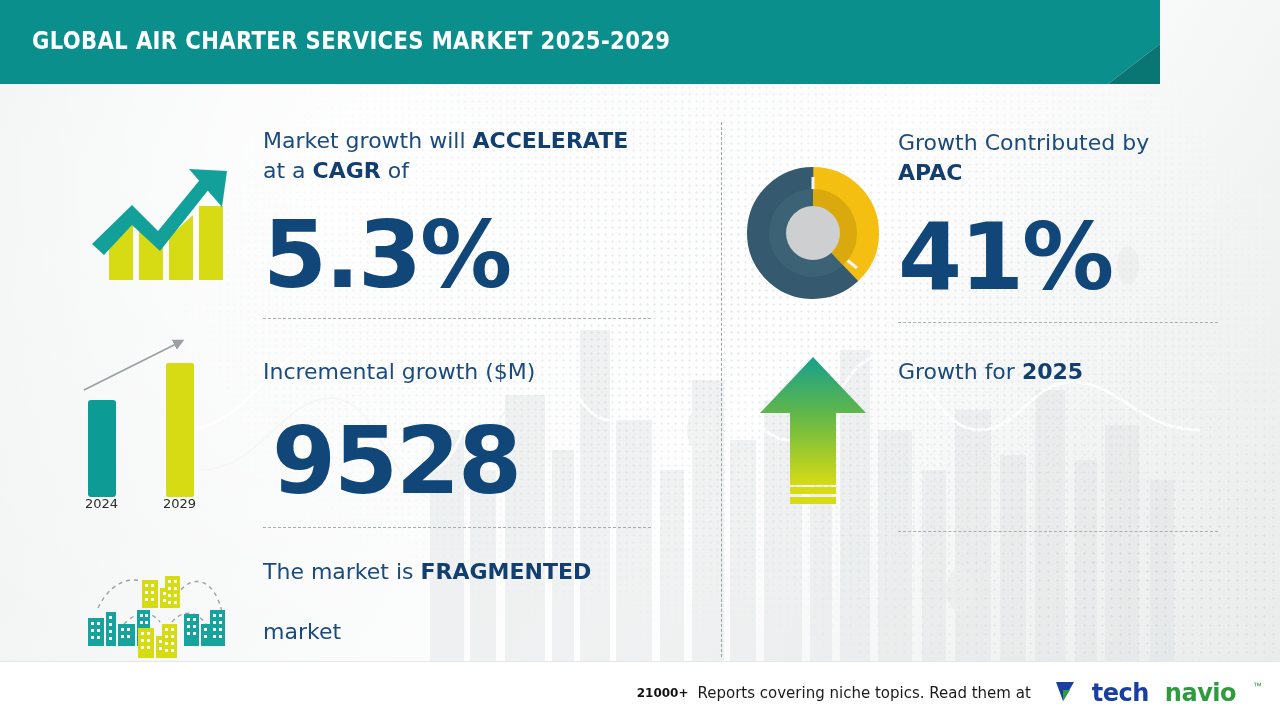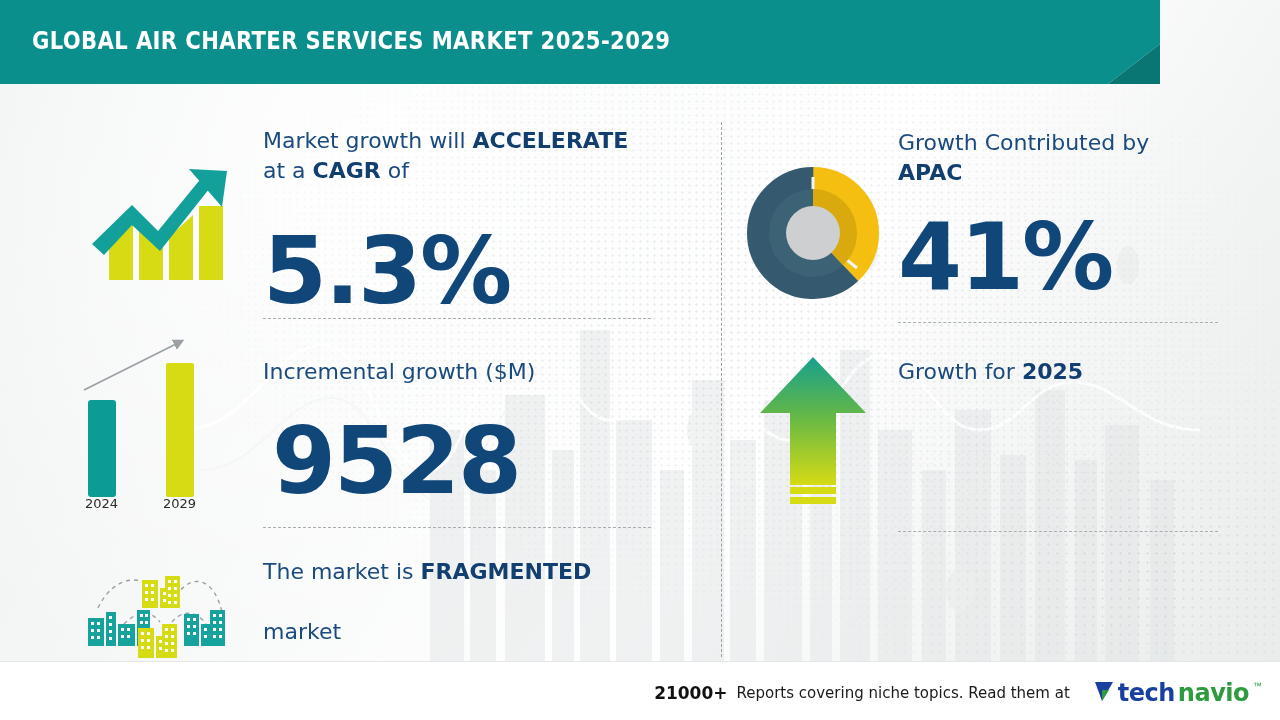--- a/index.html
+++ b/index.html
@@ -55,23 +55,23 @@
   .lead{color:#1b4b7e;font-size:22px;line-height:30px;font-weight:400;
         font-family:"DejaVu Sans","Liberation Sans",sans-serif;}
   .lead b{font-weight:700;color:#123f70;}
   .big{color:#114679;font-weight:700;line-height:1;
        font-family:"DejaVu Sans","Liberation Sans",sans-serif;letter-spacing:-2px;}
 
   
   .footer{position:absolute;left:0;bottom:0;width:1280px;height:58px;
           background:#ffffff;border-top:1px solid #e4e6e7;}
   .footer .inner{position:absolute;right:18px;top:17px;display:flex;align-items:center;gap:9px;}
-  .f-count{font-size:17px;font-weight:700;color:#111;font-family:"DejaVu Sans","Liberation Sans",sans-serif;}
+  .f-count{font-size:12px;font-weight:700;color:#111;font-family:"DejaVu Sans","Liberation Sans",sans-serif;}
   .f-text{font-size:15px;color:#1a1a1a;font-family:"DejaVu Sans","Liberation Sans",sans-serif;}
-  .logo{display:flex;align-items:center;gap:3px;margin-left:14px;}
+  .logo{display:flex;align-items:center;gap:16px;margin-left:14px;}
   .logo .wm{font-size:24px;font-weight:700;letter-spacing:-.5px;
             font-family:"DejaVu Sans","Liberation Sans",sans-serif;}
   .logo .tm{font-size:9px;color:#2e9b3f;margin-left:1px;align-self:flex-start;margin-top:2px;}
 
   .yr{position:absolute;font-size:13px;color:#2b2b2b;
       font-family:"DejaVu Sans","Liberation Sans",sans-serif;}
 </style>
 </head>
 <body>
 
@@ -148,21 +148,21 @@
       <path d="M119 24 L157 26 L152 62 Z" fill="#13a09b"></path>
     </svg>
   </div>
 
   <div class="block" style="left:263px;top:126px;width:400px;">
     <div class="lead">
       <span>Market growth will </span><b>ACCELERATE</b><br>
       <span>at a </span><b>CAGR</b><span> of</span>
     </div>
   </div>
-  <div class="big" style="position:absolute;left:263px;top:226px;font-size:92px;">5.3%</div>
+  <div class="big" style="position:absolute;left:263px;top:210px;font-size:92px;">5.3%</div>
 
   <div class="block" style="left:70px;top:330px;width:160px;height:190px;">
     <svg width="160" height="190" viewBox="0 0 160 190">
       <defs>
         <marker id="arrHead" markerWidth="7" markerHeight="7" refX="4" refY="3.5" orient="auto">
           <path d="M0 0 L7 3.5 L0 7 z" fill="#9aa0a3"></path>
         </marker>
       </defs>
       <line x1="14" y1="60" x2="110" y2="12" stroke="#9aa0a3" stroke-width="1.6" marker-end="url(#arrHead)"></line>
       <rect x="18" y="70" width="28" height="97" rx="3" fill="#0d9b96"></rect>

